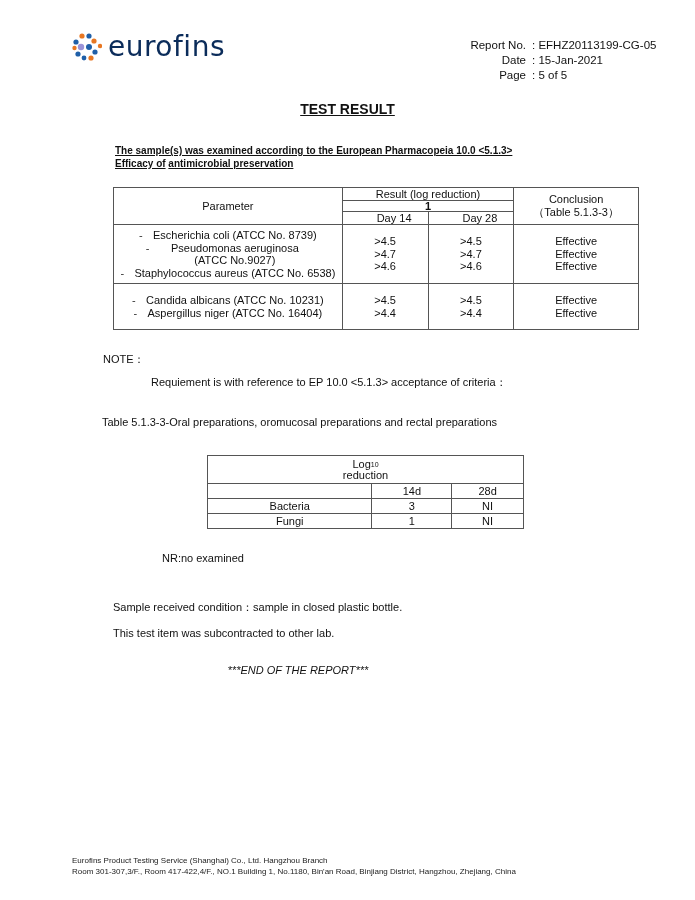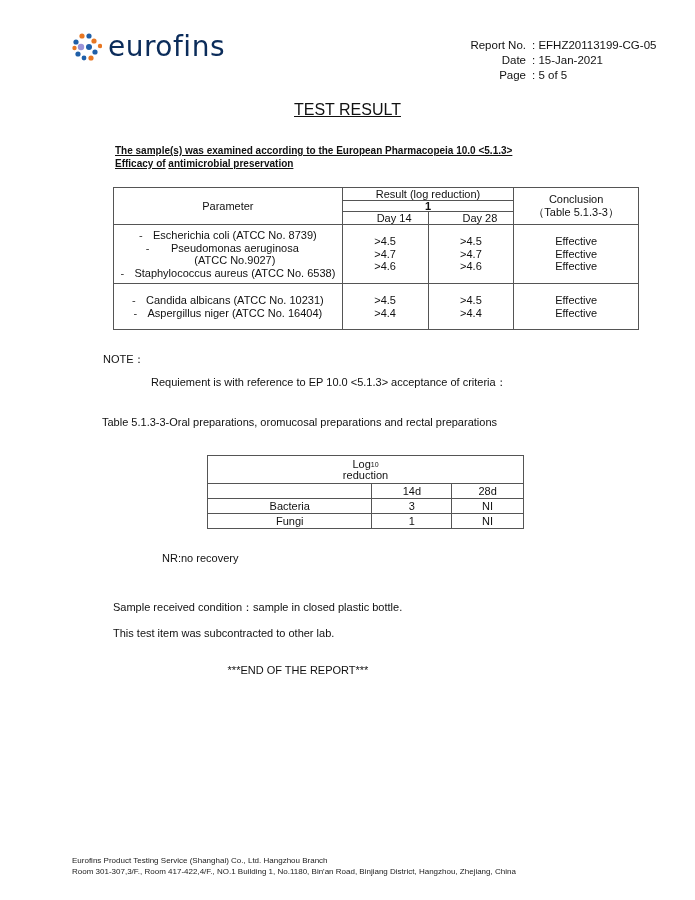--- a/index.html
+++ b/index.html
@@ -12,22 +12,22 @@
   .logo svg { display: block; }
   .logo-text { font-family: "DejaVu Sans", sans-serif; font-size: 28px; color: #0b2c5a;
                margin-left: 6px; letter-spacing: 0.5px; line-height: 1; }
 
   
   .meta { left: 460px; top: 38px; font-size: 11.5px; line-height: 15px; }
   .meta-row { display: flex; }
   .meta-label { width: 66px; text-align: right; }
   .meta-val { margin-left: 6px; }
 
-  .title { left: 0; width: 695px; top: 101px; text-align: center; font-size: 16px;
-           font-weight: normal; }
+  .title { left: 0; width: 695px; top: 101px; text-align: center; font-size: 14px;
+           font-weight: bold; }
   .title span { text-decoration: underline; }
 
   .intro { left: 115px; top: 144px; font-size: 10px; font-weight: bold; line-height: 13px; }
   .intro span { text-decoration: underline; }
 
   table { border-collapse: collapse; font-size: 11px; }
   .t1 { position: absolute; left: 113px; top: 187px; width: 526px; }
   .t1 td, .t1 th { border: 1px solid #555; text-align: center; font-weight: normal; padding: 0; }
   .t1 .hdr-res { height: 12px; line-height: 12px; }
   .t1 .hdr-one { font-weight: bold; height: 10px; line-height: 10px; }
@@ -44,21 +44,21 @@
   .tbl-cap { left: 102px; top: 416px; font-size: 11px; }
 
   .t2 { position: absolute; left: 207px; top: 455px; width: 317px; }
   .t2 td { border: 1px solid #555; text-align: center; padding: 0; font-size: 11px; height: 14px; line-height: 14px; }
   .t2 .loghdr { height: 27px; line-height: 11px; }
   .t2 sub { font-size: 7px; vertical-align: 1px; }
 
   .nr { left: 162px; top: 550px; font-size: 11px; line-height: 17px; }
   .recv { left: 113px; top: 600px; font-size: 11px; }
   .sub { left: 113px; top: 627px; font-size: 11px; }
-  .end { left: 0; width: 596px; top: 664px; text-align: center; font-size: 11px; }
+  .end { left: 0; width: 596px; top: 664px; text-align: center; font-size: 11px; font-style: italic; }
 
   .footer { left: 72px; top: 856px; font-size: 8px; line-height: 10.5px; color: #222; }
 </style>
 </head>
 <body>
 
 <div class="abs logo">
   <svg width="30" height="28" viewBox="0 0 30 28">
     <circle cx="10" cy="3" r="2.6" fill="#e87722"></circle>
     <circle cx="17" cy="3" r="2.6" fill="#1f5fa8"></circle>
@@ -208,21 +208,21 @@
   </tr>
   <tr>
     <td>Fungi</td>
     <td>1</td>
     <td>NI</td>
   </tr>
 </tbody>
   </table>
 
 <div class="abs nr">
-  <div>NR:no recovery</div>
+  <div>NR:no examined</div>
 </div>
 
 <div class="abs recv">Sample received condition：sample in closed plastic bottle.</div>
 <div class="abs sub">This test item was subcontracted to other lab.</div>
 <div class="abs end">***END OF THE REPORT***</div>
 
 <div class="abs footer">
   <div>Eurofins Product Testing Service (Shanghai) Co., Ltd. Hangzhou Branch</div>
   <div>Room 301-307,3/F., Room 417-422,4/F., NO.1 Building 1, No.1180, Bin'an Road, Binjiang District, Hangzhou, Zhejiang, China</div>
 </div>

